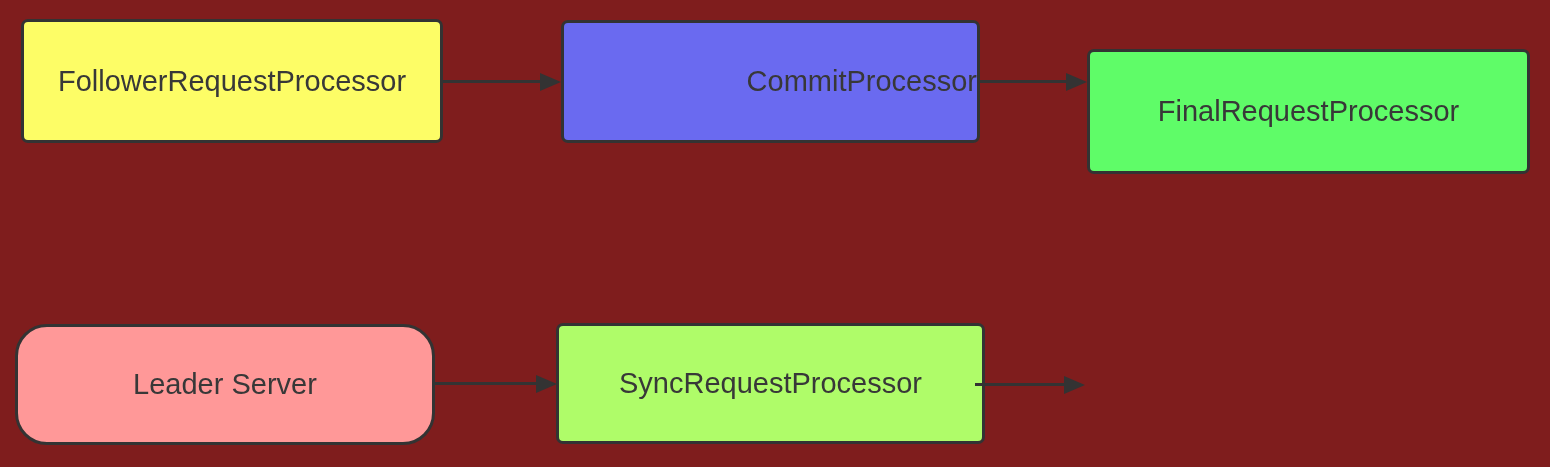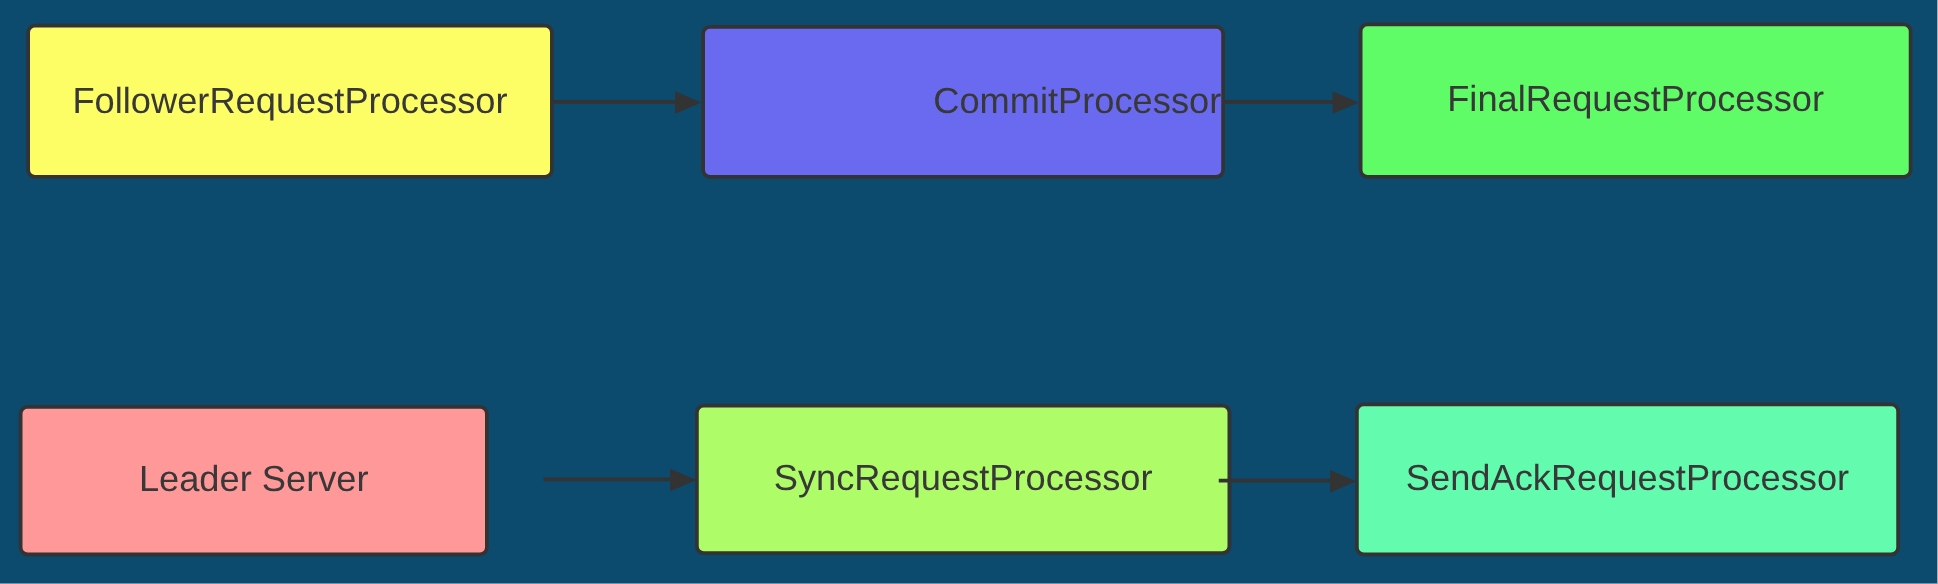--- a/index.html
+++ b/index.html
@@ -5,39 +5,39 @@
   html, body {
     margin: 0;
     padding: 0;
     background: #ffffff;
     font-family: "Liberation Sans", sans-serif;
   }
   .canvas {
     position: relative;
     width: 1550px;
     height: 467px;
-    background: #0c4a6e;
+    background: #7f1d1d;
     overflow: hidden;
   }
   .node {
     position: absolute;
     box-sizing: border-box;
     border: 3px solid #333333;
     border-radius: 7px;
     display: flex;
     align-items: center;
     justify-content: center;
     font-size: 29px;
     color: #383838;
     text-align: center;
   }
   #node-follower { left: 21px;   top: 19px;  width: 422px; height: 124px; }
   #node-commit   { left: 561px;  top: 20px;  width: 419px; height: 123px; justify-content: flex-end; }
   #node-final    { left: 1087px; top: 18px;  width: 443px; height: 125px; }
-  #node-leader   { left: 15px;   top: 324px; width: 376px; height: 121px; }
+  #node-leader   { left: 15px;   top: 324px; width: 420px; height: 121px; border-radius: 32px; }
   #node-sync     { left: 556px;  top: 323px; width: 429px; height: 121px; }
   #node-sendack  { left: 1084px; top: 322px; width: 436px; height: 123px; }
 
   .arrow {
     position: absolute;
     height: 3px;
     background: #333333;
   }
   .arrow::after {
     content: "";
@@ -76,34 +76,31 @@
   </div>
 
   <div class="arrow" id="arrow-1"></div>
 
   <div class="node" id="node-commit" style="background: rgb(106, 106, 240);">
     <span>CommitProcessor</span>
   </div>
 
   <div class="arrow" id="arrow-2"></div>
 
-  <div class="node" id="node-final" style="background: rgb(95, 252, 104);">
+  <div class="node" id="node-final" style="background: rgb(95, 252, 104); margin-top: 31px;">
     <span>FinalRequestProcessor</span>
   </div>
 
   <div class="node" id="node-leader" style="background: rgb(255, 152, 152);">
     <span>Leader Server</span>
   </div>
 
   <div class="arrow" id="arrow-3"></div>
 
   <div class="node" id="node-sync" style="background: rgb(175, 252, 105);">
     <span>SyncRequestProcessor</span>
   </div>
 
   <div class="arrow" id="arrow-4"></div>
 
-  <div class="node" id="node-sendack" style="background: rgb(99, 252, 174);">
-    <span>SendAckRequestProcessor</span>
-  </div>
 
 
 </div>
 
 </body></html>

